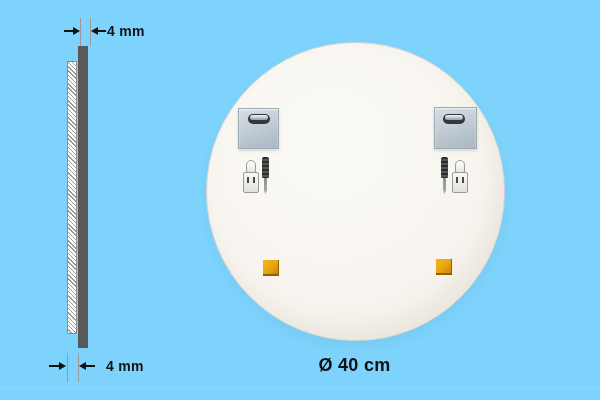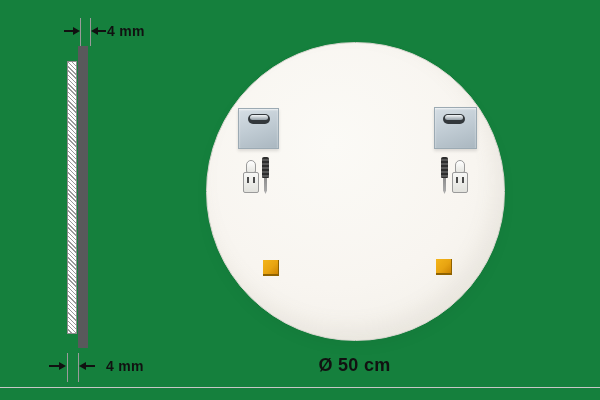--- a/index.html
+++ b/index.html
@@ -1,17 +1,17 @@
 <!DOCTYPE html>
 <html><head>
 <meta charset="utf-8">
 <style>
   html,body{margin:0;padding:0;background:#ffffff;}
   #stage{
-    position:relative;width:600px;height:400px;background:#15803d;overflow:hidden;
+    position:relative;width:600px;height:400px;background:#7dd3fc;overflow:hidden;
     font-family:"Liberation Sans",sans-serif;color:#111;
   }
   
   .ext-line{position:absolute;width:1px;background:#9a9a9a;}
   .dim-arrow{position:absolute;height:2px;background:#111;}
   .dim-arrow.right::after{
     content:"";position:absolute;right:-6px;top:-3px;width:0;height:0;
     border-left:7px solid #111;border-top:4px solid transparent;border-bottom:4px solid transparent;
   }
   .dim-arrow.left::before{
@@ -131,16 +131,16 @@
     </div>
     <div class="anchor" style="left:245px;top:117px;">
       <div class="dome"></div>
       <div class="abody"></div>
     </div>
 
     <div class="pad" style="left:56px;top:217px;"></div>
     <div class="pad" style="left:229px;top:216px;"></div>
   </div>
 
-  <div class="diameter-label">Ø 50 cm</div>
+  <div class="diameter-label">Ø 40 cm</div>
 
   <div class="bottom-divider"></div>
 </div>
 
 </body></html>

